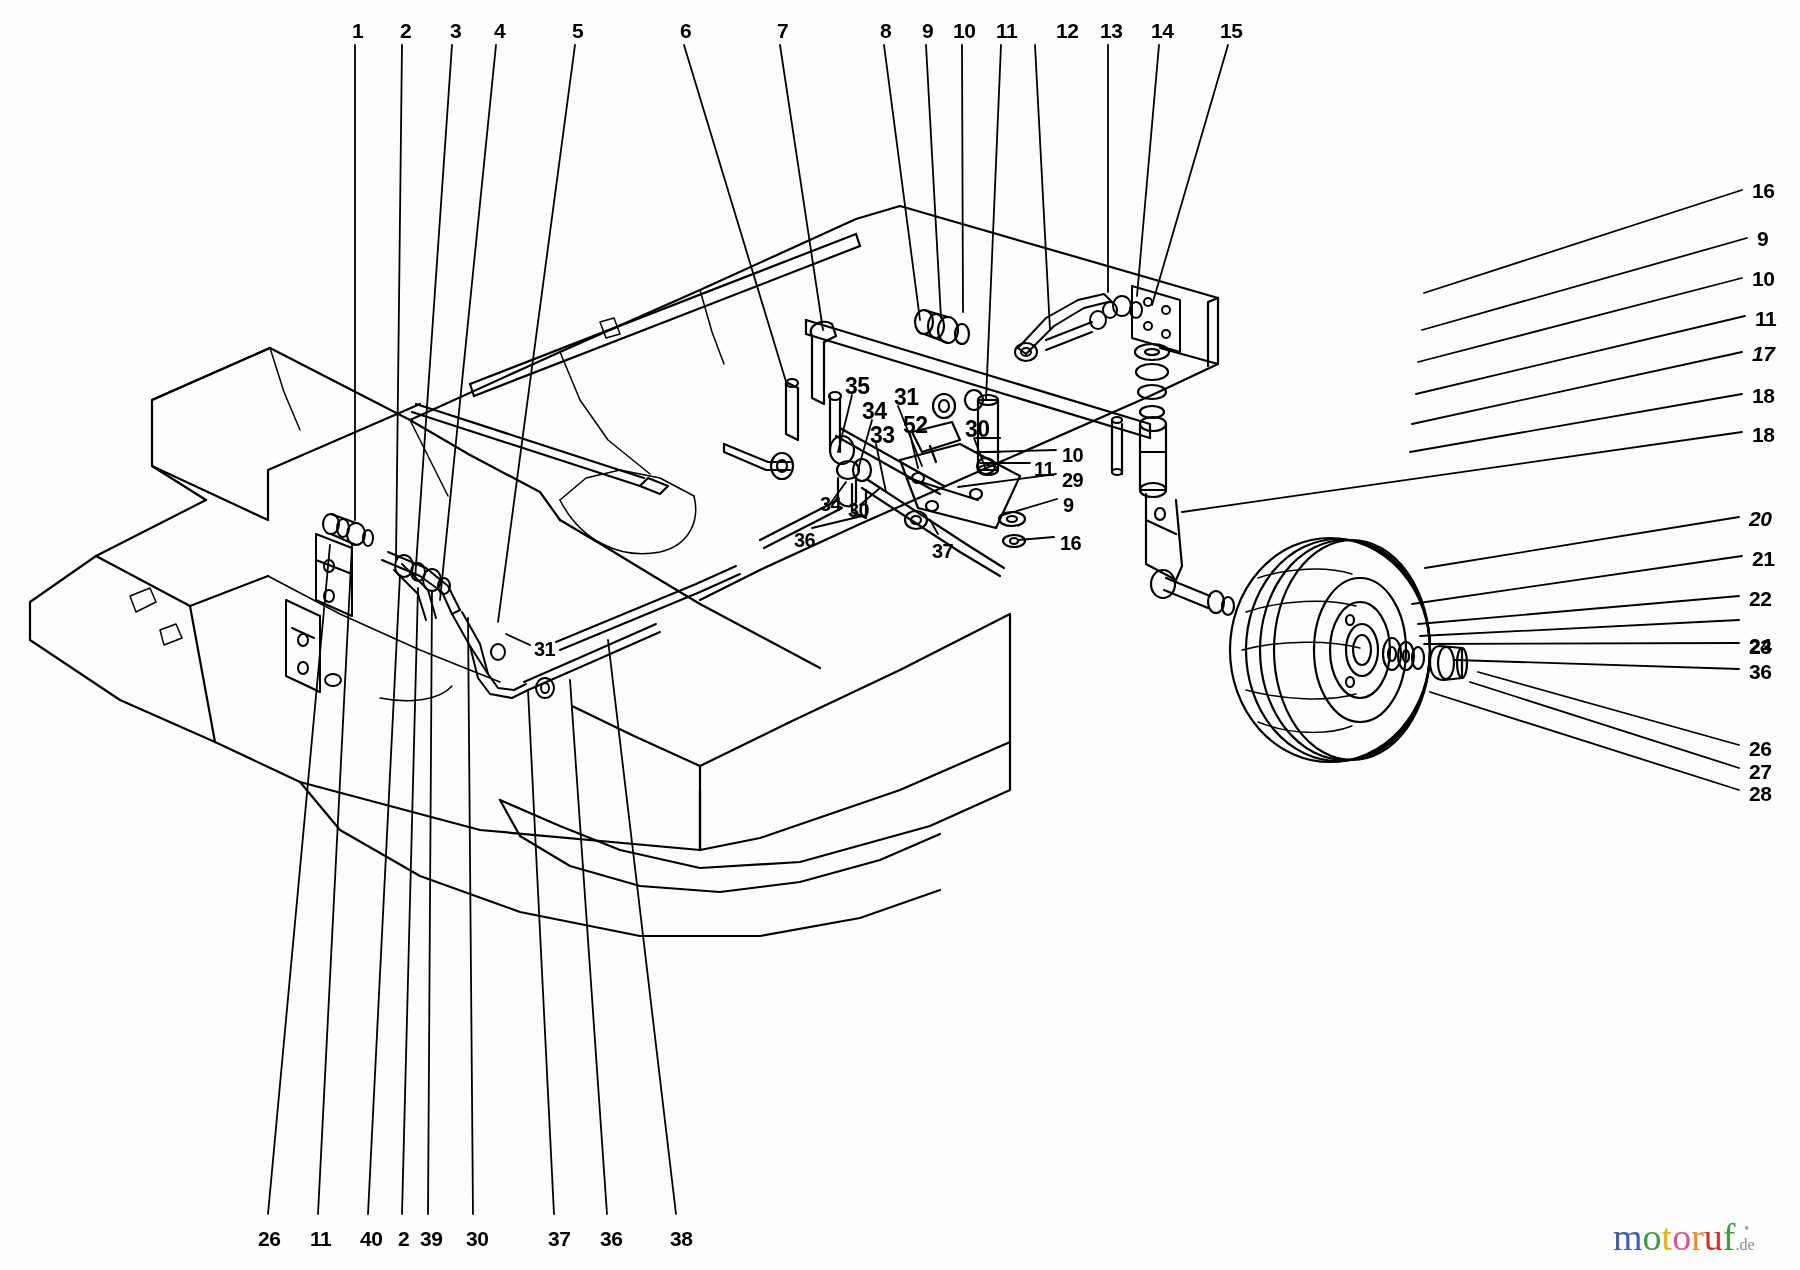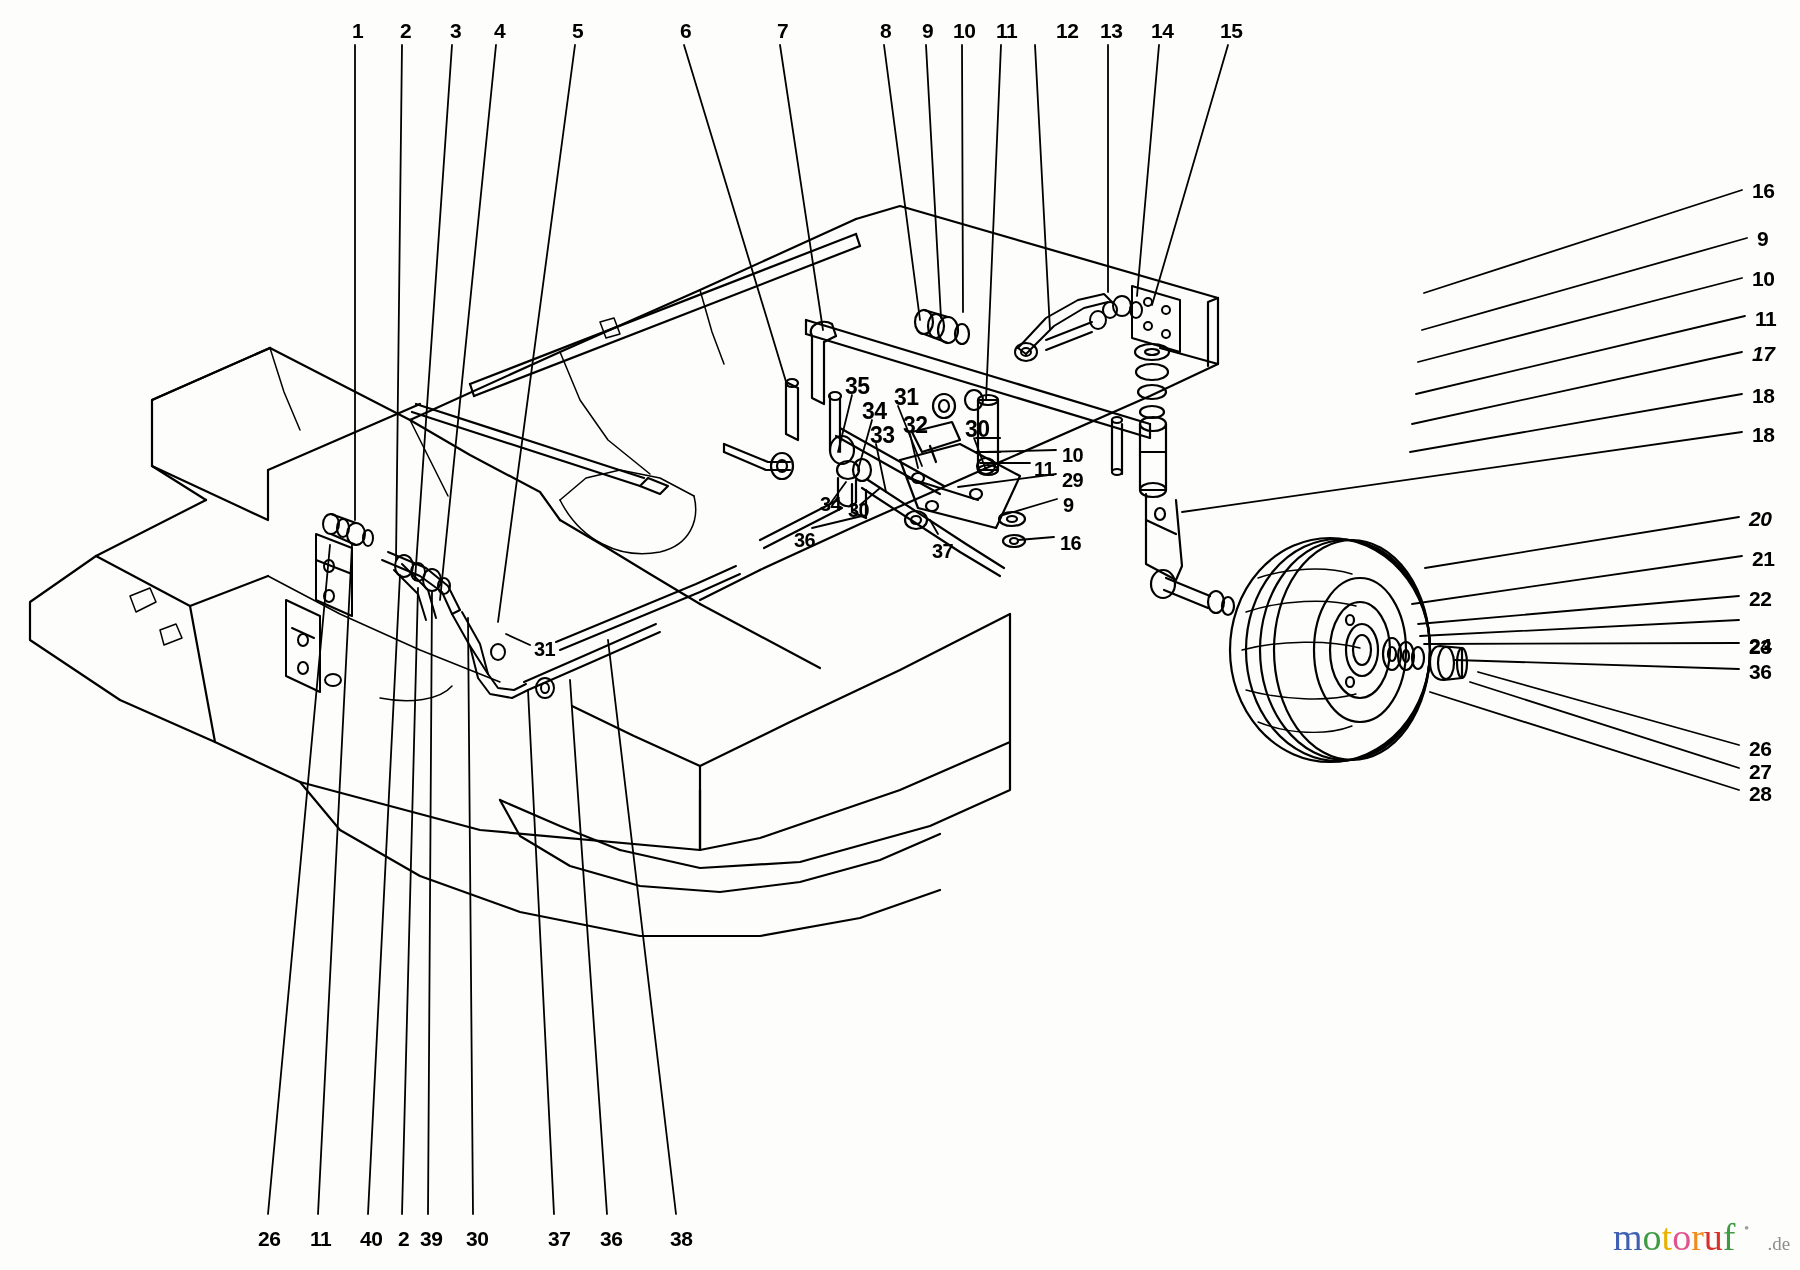--- a/index.html
+++ b/index.html
@@ -43,24 +43,23 @@
     left: 1613px;
     top: 1218px;
     font-family: "Liberation Serif", serif;
     font-size: 38px;
     line-height: 1;
     white-space: nowrap;
     user-select: none;
   }
   #watermark span { font-weight: normal; }
   .wm-de {
-    font-size: 19px;
+    font-size: 16px;
     color: #8c8c8c;
     vertical-align: baseline;
-    margin-left: 32px;
   }
   .wm-dot {
     position: absolute;
     left: 131px;
     top: 3px;
     font-size: 15px;
     color: #9aa0a6;
   }
 </style>
 </head>
@@ -453,21 +452,21 @@
   <div class="callout-label" style="left:420px; top:1228px;">39</div>
   <div class="callout-label" style="left:466px; top:1228px;">30</div>
   <div class="callout-label" style="left:548px; top:1228px;">37</div>
   <div class="callout-label" style="left:600px; top:1228px;">36</div>
   <div class="callout-label" style="left:670px; top:1228px;">38</div>
 
   <div class="callout-label inner" style="left:845px; top:375px;">35</div>
   <div class="callout-label inner" style="left:862px; top:400px;">34</div>
   <div class="callout-label inner" style="left:870px; top:424px;">33</div>
   <div class="callout-label inner" style="left:894px; top:386px;">31</div>
-  <div class="callout-label inner" style="left:903px; top:414px;">32</div>
+  <div class="callout-label inner" style="left:903px; top:414px;">52</div>
   <div class="callout-label inner" style="left:965px; top:418px;">30</div>
   <div class="callout-label small" style="left:1062px; top:445px;">10</div>
   <div class="callout-label small" style="left:1034px; top:459px;">11</div>
   <div class="callout-label small" style="left:1062px; top:470px;">29</div>
   <div class="callout-label small" style="left:820px; top:494px;">34</div>
   <div class="callout-label small" style="left:848px; top:500px;">30</div>
   <div class="callout-label small" style="left:1063px; top:495px;">9</div>
   <div class="callout-label small" style="left:1060px; top:533px;">16</div>
   <div class="callout-label small" style="left:794px; top:530px;">36</div>
   <div class="callout-label small" style="left:932px; top:541px;">37</div>

